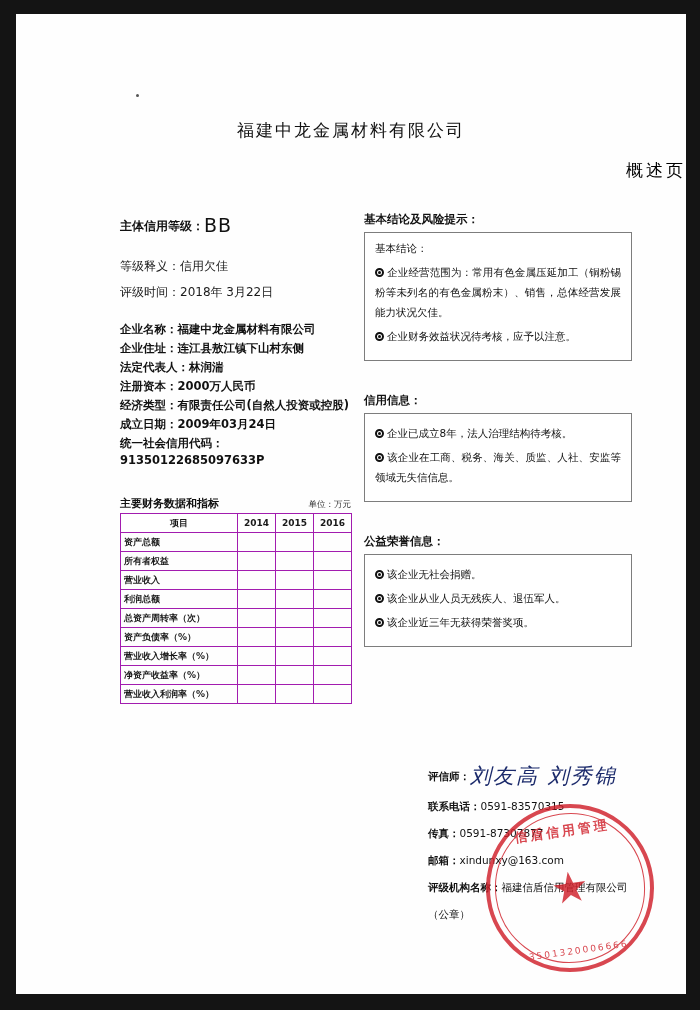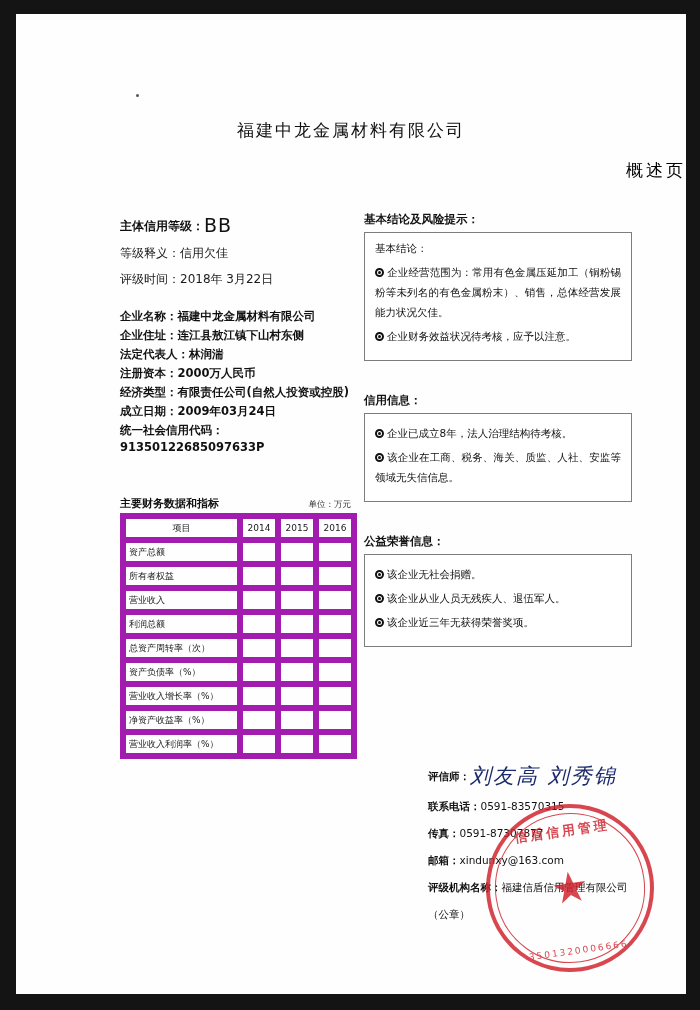--- a/index.html
+++ b/index.html
@@ -62,21 +62,21 @@
 
   
   .left-col {
     position: absolute;
     left: 104px;
     top: 200px;
     width: 232px;
   }
   .rating-row {
     font-size: 12px;
-    margin-bottom: 9px;
+    margin-bottom: 22px;
     color: #111;
     white-space: nowrap;
   }
   .rating-row .label { font-weight: bold; }
   .rating-big {
     font-size: 19px;
     letter-spacing: 1px;
     vertical-align: -2px;
   }
   .rating-meaning { font-size: 12px; margin-bottom: 9px; }
@@ -112,26 +112,26 @@
     font-size: 8.5px;
     font-weight: normal;
     color: #333;
   }
   table.fin {
     border-collapse: collapse;
     width: 231px;
     table-layout: fixed;
   }
   table.fin td, table.fin th {
-    border: 6px solid #a21caf;
+    border: 1px solid #a21caf;
     font-size: 9px;
     height: 18px;
     padding: 0 3px;
     color: #1a1a1a;
-    font-weight: normal;
+    font-weight: bold;
   }
   table.fin th {
     text-align: center;
     font-size: 9px;
     background: #fff;
   }
   table.fin td.rowhead {
     text-align: left;
     letter-spacing: 0px;
   }

